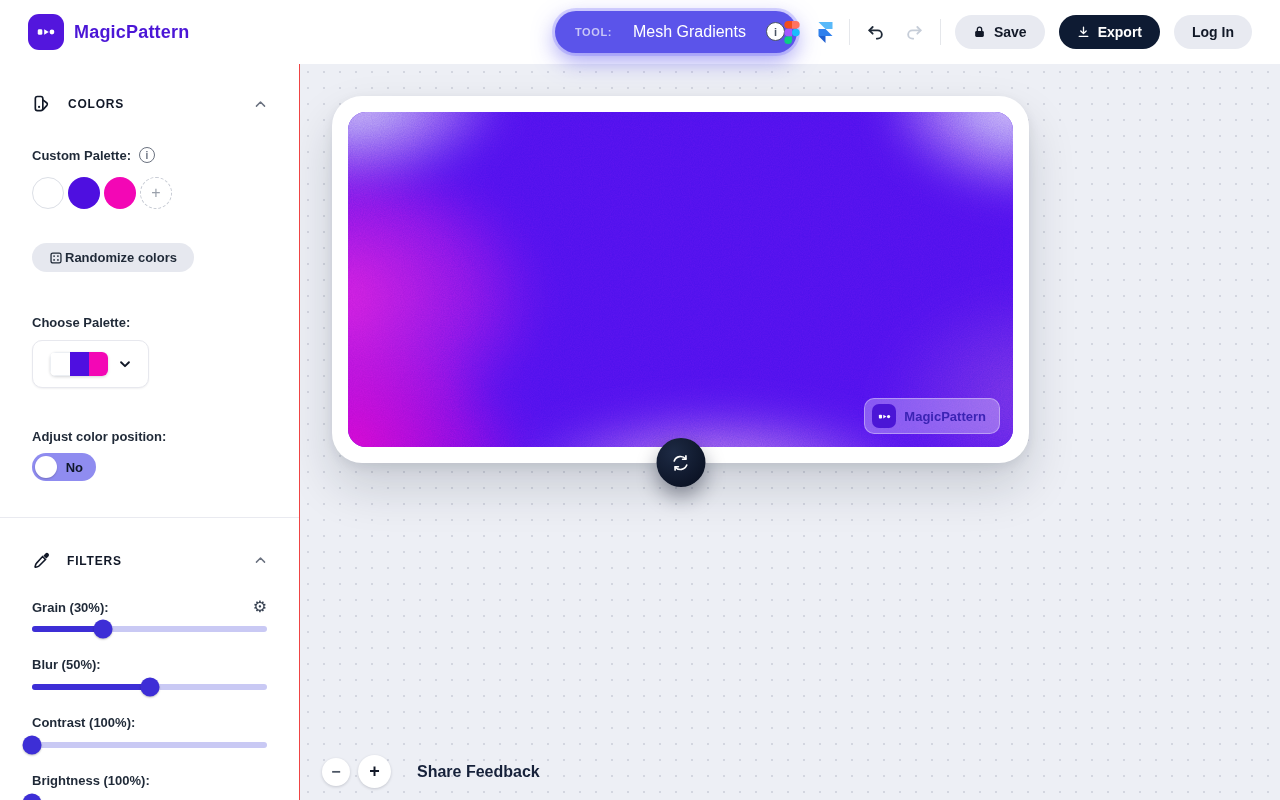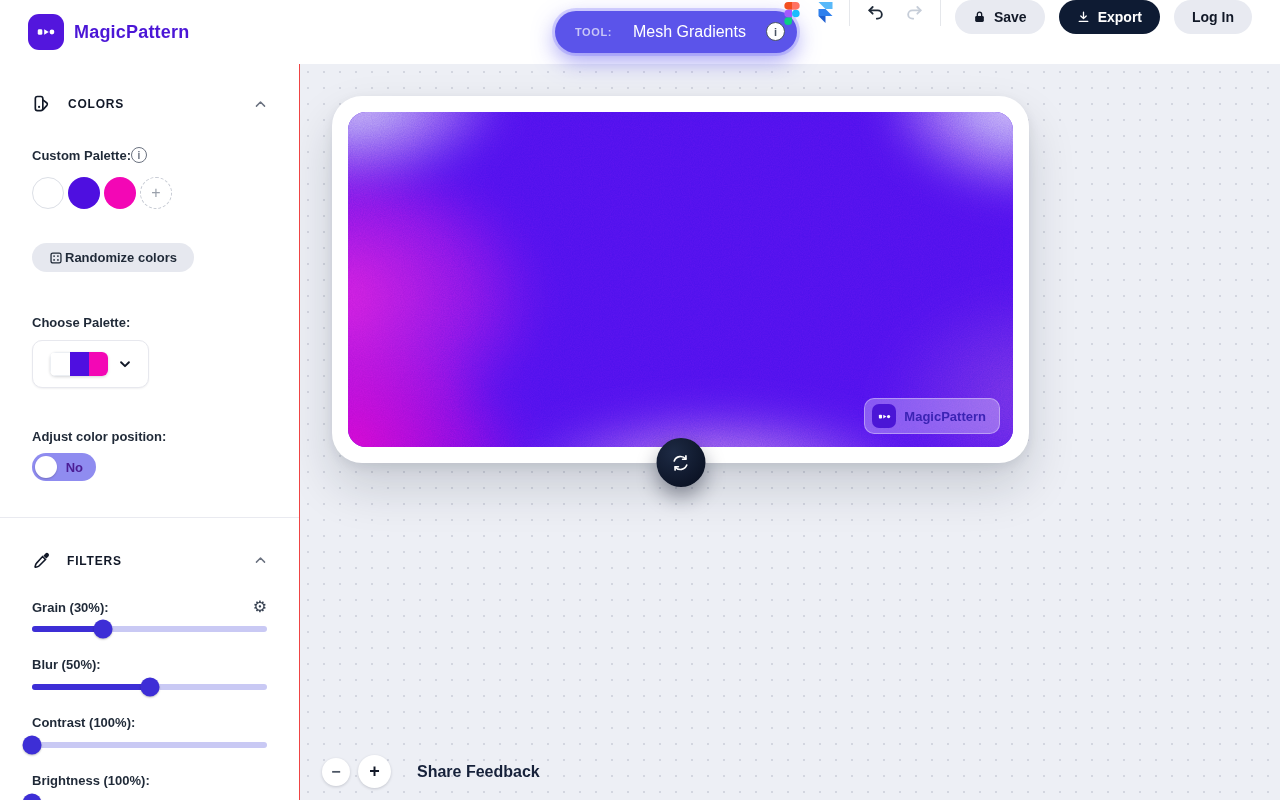--- a/index.html
+++ b/index.html
@@ -14,52 +14,52 @@
   .tool-pill { position:absolute; left:555px; top:11px; height:42px; border-radius:999px;
     background:#5b54ea; display:flex; align-items:center; gap:21px; padding:0 16px 0 20px;
     border:none; cursor:pointer;
     box-shadow:0 0 0 3px rgba(120,110,255,.28), 0 8px 22px rgba(91,84,234,.55); }
   .tool-prefix { font-size:11px; font-weight:700; color:#c8c6f7; letter-spacing:.6px; }
   .tool-name { font-size:16px; font-weight:400; color:#fff; }
 
   .hdr-info { position:absolute; left:766px; top:22px; width:19px; height:19px; border:1.8px solid #4b5563; border-radius:50%;
     color:#4b5563; font-size:11px; font-weight:700; display:flex; align-items:center; justify-content:center; cursor:pointer; background:#fff; }
 
-  .hdr-right { position:absolute; right:28px; top:0; height:64px; display:flex; align-items:flex-start; gap:14px; }
+  .hdr-right { position:absolute; right:28px; top:0; height:64px; display:flex; align-items:center; gap:14px; }
   .vdiv { width:1px; height:26px; background:#e5e7eb; }
   .icon-btn { background:none; border:none; cursor:pointer; display:flex; align-items:center; justify-content:center; padding:2px; }
   .pill-btn { height:34px; border-radius:999px; border:none; cursor:pointer; display:flex; align-items:center; gap:8px;
     padding:0 18px; font-size:14px; font-weight:700; font-family:"Liberation Sans",sans-serif; }
   .pill-light { background:#e8eaf1; color:#111827; }
   .pill-dark { background:#0e1b33; color:#fff; }
 
   
   .sidebar { position:absolute; left:0; top:64px; width:300px; height:736px; background:#fff; border-right:1px solid #ef4444; z-index:20; }
   .sec-head { display:flex; align-items:center; margin:30px 32px 0; }
   .sec-title { font-size:12px; font-weight:800; color:#111827; letter-spacing:.8px; margin-left:16px; flex:1; }
   .label { font-size:13px; font-weight:700; color:#1f2937; }
-  .cp-row { display:flex; align-items:center; margin:33px 32px 0; }
+  .cp-row { display:flex; align-items:center; gap:8px; margin:33px 32px 0; }
   .info-dot { width:16px; height:16px; border:1.4px solid #6b7280; border-radius:50%; color:#6b7280; font-size:10px; font-weight:700;
     display:flex; align-items:center; justify-content:center; cursor:pointer; }
   .swatches { display:flex; align-items:center; gap:4px; margin:14px 32px 0; }
   .swatch { width:32px; height:32px; border-radius:50%; border:1px solid #dcdfe6; cursor:pointer; }
   .swatch-add { width:32px; height:32px; border-radius:50%; border:1.5px dashed #c6cad3; background:#fff; color:#9aa0ab;
     font-size:16px; display:flex; align-items:center; justify-content:center; cursor:pointer; }
   .randomize { margin:34px 0 0 32px; height:29px; border:none; border-radius:999px; background:#e6e8ef; color:#1f2937;
     display:flex; align-items:center; gap:2px; padding:0 17px; font-size:13px; font-weight:700; font-family:"Liberation Sans",sans-serif; cursor:pointer; }
   .choose-label { margin:43px 32px 0; }
   .palette-select { margin:10px 0 0 32px; width:117px; height:48px; background:#fff; border:1px solid #e7e8ee; border-radius:10px;
     box-shadow:0 1px 2px rgba(16,24,40,.06); display:flex; align-items:center; justify-content:center; gap:10px; cursor:pointer; }
   .palette-preview { display:flex; height:24px; width:58px; border-radius:6px; overflow:hidden; box-shadow:0 1px 3px rgba(16,24,40,.18); }
   .palette-preview .seg { flex:1; }
   .adjust-label { margin:41px 32px 0; }
   .toggle { margin:9px 0 0 32px; width:64px; height:28px; border-radius:999px; background:#8f8cf0; border:none; cursor:pointer;
     position:relative; display:flex; align-items:center; }
   .toggle-knob { position:absolute; left:3px; top:3px; width:22px; height:22px; border-radius:50%; background:#fff; box-shadow:0 1px 2px rgba(0,0,0,.2); }
-  .toggle-text { position:absolute; right:13px; color:#4c1d95; font-size:13px; font-weight:700; }
+  .toggle-text { position:absolute; right:13px; color:#0f172a; font-size:13px; font-weight:700; }
   .sb-divider { margin-top:36px; border-top:1px solid #e9eaf0; }
   .slider-group { margin:0 32px; }
   .slider-label-row { display:flex; align-items:center; justify-content:space-between; }
   .gear { font-size:16px; color:#374151; cursor:pointer; line-height:1; background:none; border:none; }
   .track-wrap { position:relative; height:18px; margin-top:5px; margin-bottom:17px; cursor:pointer; }
   .track { position:absolute; left:0; right:0; top:6px; height:6px; border-radius:3px; background:#c9c9f4; }
   .fill { position:absolute; left:0; top:6px; height:6px; border-radius:3px; background:#3d2ed6; }
   .thumb { position:absolute; top:9px; width:19px; height:19px; border-radius:50%; background:#3d2ed6; transform:translate(-50%,-50%); box-shadow:0 1px 2px rgba(0,0,0,.25); }
 
   

